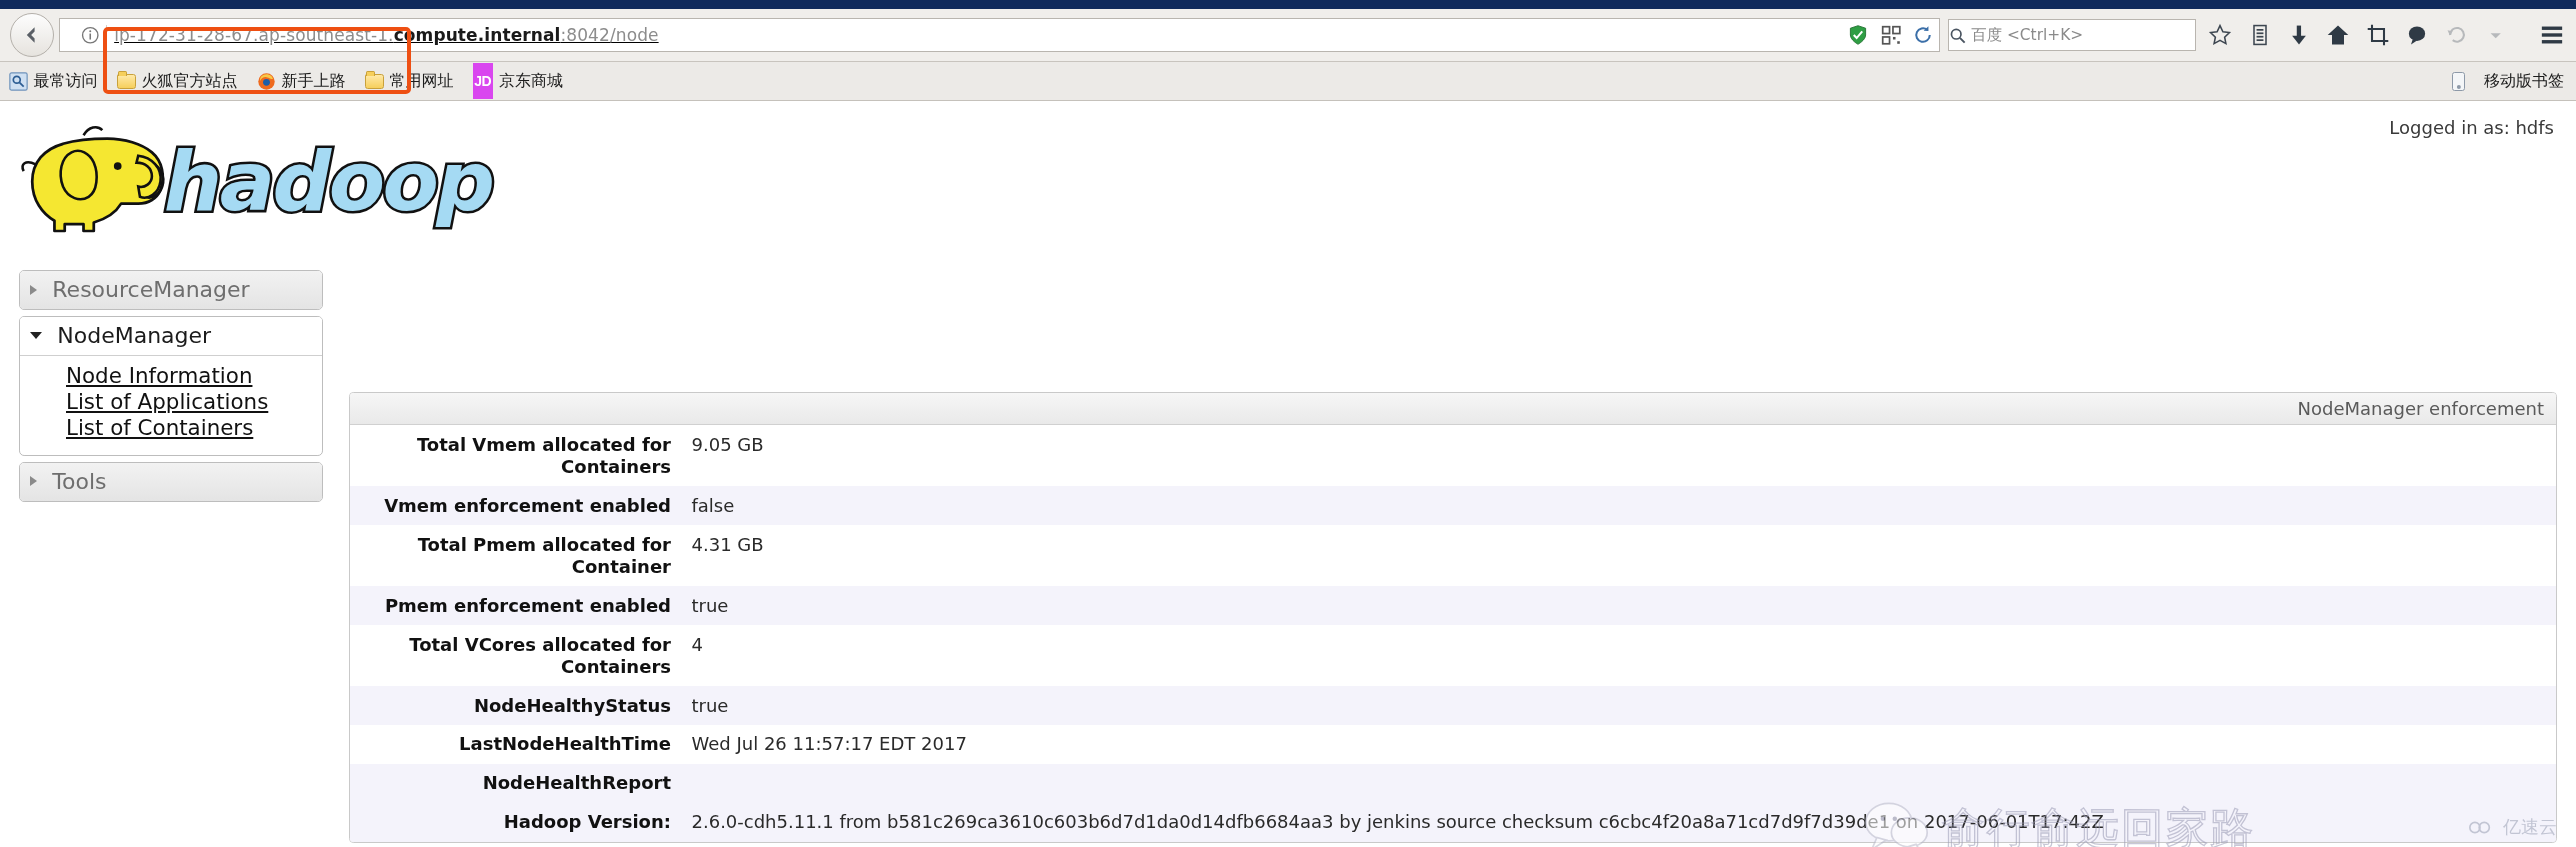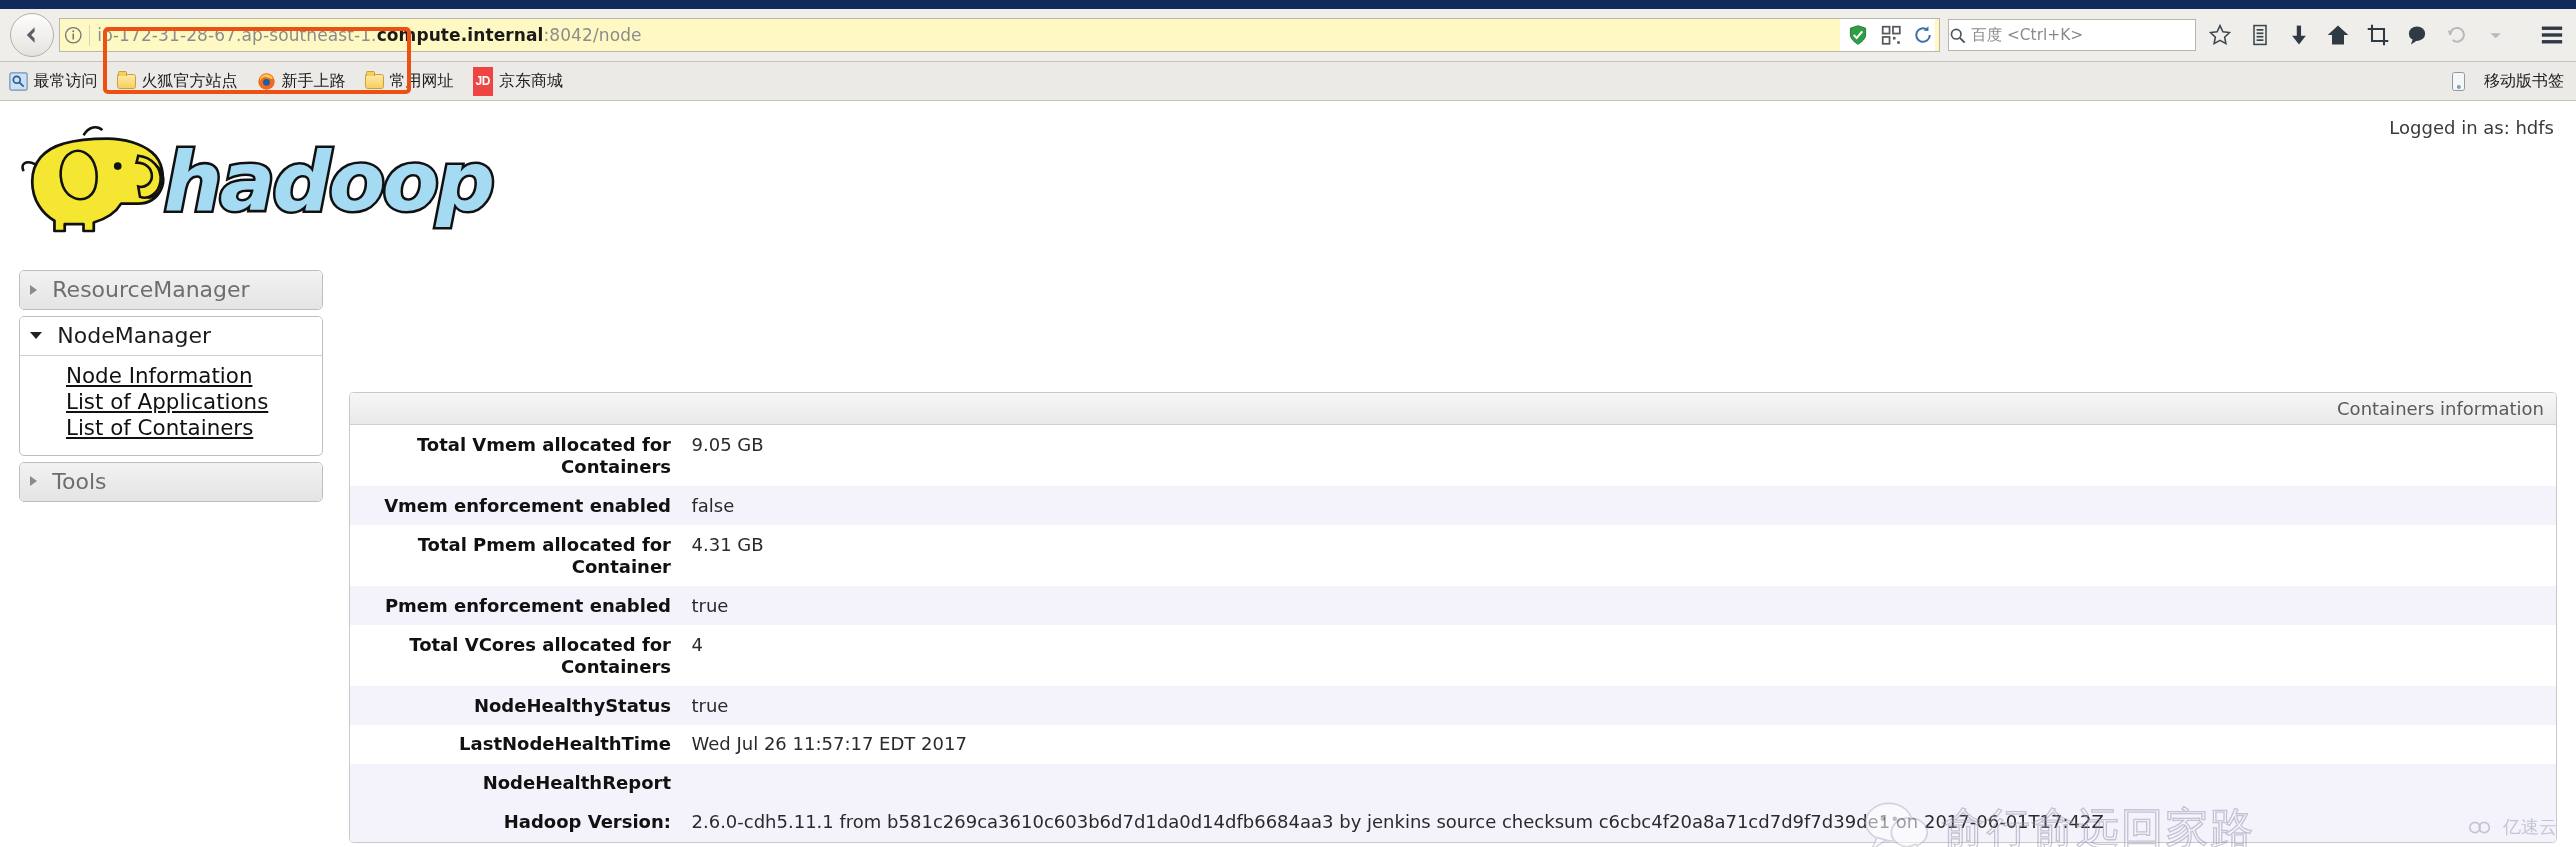--- a/index.html
+++ b/index.html
@@ -41,26 +41,27 @@
 
   .urlbar-wrap {
     flex:1 1 auto;
     position:relative;
     height:34px;
     margin-right:8.5px;
     min-width:0;
   }
   .urlbar {
     position:absolute; left:0; top:0; right:0; bottom:0;
-    background:#fef9c3;
+    background:#ffffff;
     border:0.9px solid #b9b5af;
     display:flex;
     align-items:center;
-    padding:0 2px;
+    padding:0 19px;
     overflow:hidden;
+    text-decoration:underline;
   }
   .url-identity {
     width:22px; height:22px; flex:0 0 auto;
     display:flex; align-items:center; justify-content:center;
     margin-right:3.4px;
   }
   .url-sep {
     width:0.9px; height:20.5px; background:#d3d0cb; margin:0 6.8px 0 1.7px; flex:0 0 auto;
   }
   .url-text {
@@ -139,23 +140,23 @@
     border:0.9px solid #c9a13a;
     border-radius:1.7px 2.6px 2.6px 2.6px;
     position:relative;
   }
   .folder-ico::before {
     content:""; position:absolute; left:0; top:-3.4px;
     width:7.7px; height:3.4px; background:#f6cf5c;
     border:0.9px solid #c9a13a; border-bottom:0; border-radius:1.7px 1.7px 0 0;
   }
   .jd-ico {
-    width:20.5px; height:29px;
-    background:#ef4444; color:#fff;
-    font-size:12px; font-weight:bold;
+    width:20.5px; height:36px;
+    background:#d946ef; color:#fff;
+    font-size:14px; font-weight:bold;
     display:flex; align-items:center; justify-content:center;
     font-family:"Liberation Sans", sans-serif;
     letter-spacing:-0.4px;
   }
   .bm-right {
     position:absolute; right:12px;
     display:flex; align-items:center; gap:19px;
   }
   .phone-ico {
     width:13px; height:19.7px;
@@ -547,21 +548,21 @@
       <div class="nav-head collapsed">
         <span class="tri-right"></span>
         <span>Tools</span>
       </div>
     </div>
   </div>
 
   <div class="main">
     <div class="panel">
       <div class="panel-head">
-        <span class="panel-head-title">Containers information</span>
+        <span class="panel-head-title">NodeManager enforcement</span>
       </div>
       <table class="info">
         <tbody>
           <tr class="odd">
               <th>Total Vmem allocated for Containers</th>
               <td>9.05 GB</td>
             </tr>
           <tr class="even">
               <th>Vmem enforcement enabled</th>
               <td>false</td>

